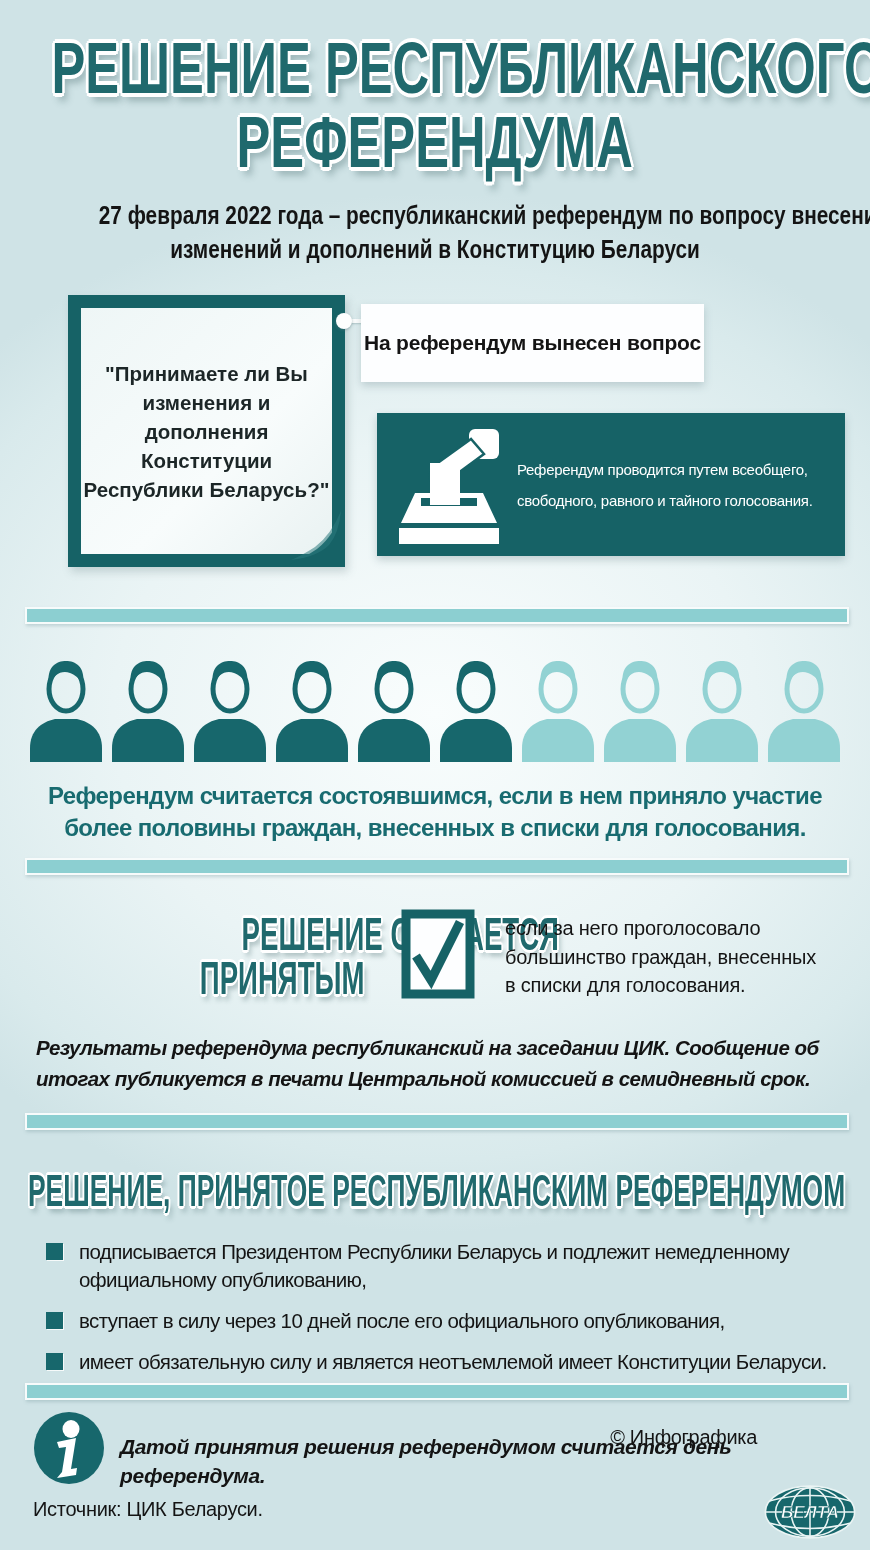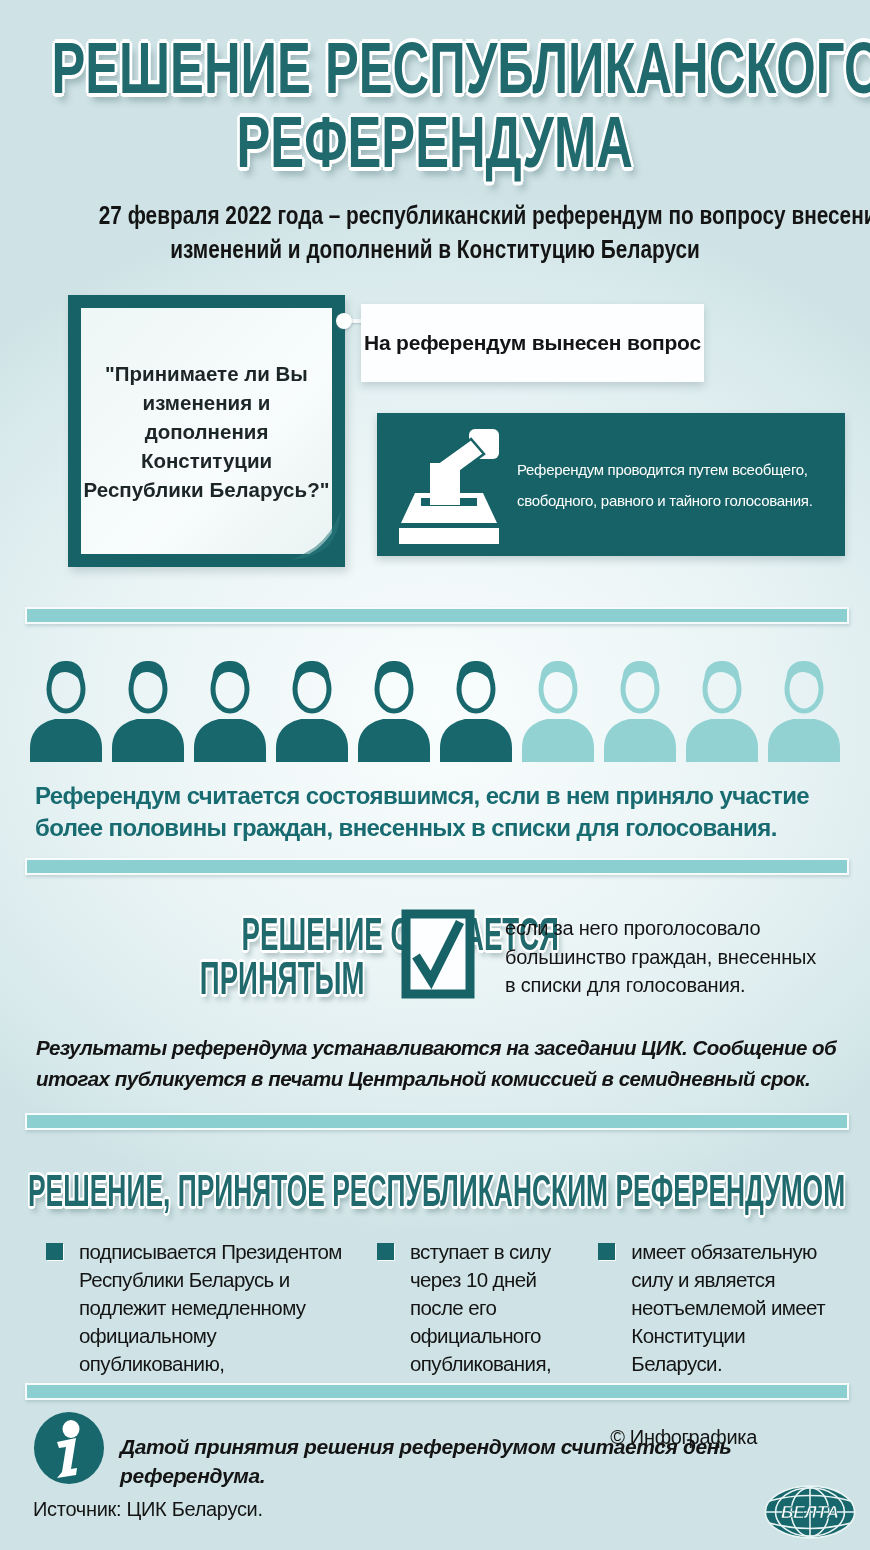--- a/index.html
+++ b/index.html
@@ -47,34 +47,34 @@
     position:absolute;left:140px;top:0;height:143px;width:318px;display:flex;align-items:center;
     color:#fff;font-size:15px;line-height:31px;letter-spacing:-.3px;
   }
   
   .divider{position:absolute;left:25px;width:820px;height:13px;box-sizing:content-box;
     background:#8ccfd1;border:2px solid #f7fbfb;box-shadow:1px 2px 3px rgba(120,155,160,.35);}
   
   .people-row{position:absolute;left:27px;top:658px;width:816px;height:104px;display:flex;gap:4px;justify-content:center;}
   .people-row svg{display:block;}
   .turnout-text{
-    position:absolute;left:35px;top:780px;width:800px;
+    position:absolute;left:35px;top:780px;width:800px;text-align:center;
     color:#186b70;font-weight:bold;font-size:24px;line-height:32px;letter-spacing:-.6px;
   }
   
   .decision-h{position:absolute;left:30px;top:912px;width:335px;text-align:right;font-size:46px;line-height:44px;white-space:nowrap;}
   .decision-h .dline{display:inline-block;transform:scaleX(.6);transform-origin:right center;}
   .checkbox{position:absolute;left:400px;top:908px;}
   .condition{position:absolute;left:505px;top:914px;width:318px;font-size:20px;line-height:28.5px;letter-spacing:-.2px;}
   .results-note{position:absolute;left:36px;top:1032px;width:816px;font-weight:bold;font-style:italic;
     font-size:20.5px;line-height:31px;letter-spacing:-.5px;}
   
   .adopted-h{position:absolute;left:28px;top:1166px;width:820px;font-size:44px;line-height:50px;white-space:nowrap;text-align:right;}
   .adopted-h>span{display:inline-block;transform:scaleX(.6);transform-origin:left center;}
-  .bullets{position:absolute;left:46px;top:1238px;width:792px;display:flex;flex-direction:row;gap:13px;}
+  .bullets{position:absolute;left:46px;top:1238px;width:792px;display:flex;flex-direction:column;gap:13px;}
   .bullet-row{display:flex;align-items:flex-start;}
   .bullet-sq{flex:0 0 17px;width:17px;height:17px;margin-top:5px;background:#17676c;box-shadow:1px 1px 0 rgba(255,255,255,.8);}
   .bullet-text{margin-left:16px;font-size:20.5px;line-height:28px;letter-spacing:-.6px;}
   
   .info-icon{position:absolute;left:33px;top:1411px;}
   .info-text{position:absolute;left:120px;top:1432px;width:730px;font-weight:bold;font-style:italic;
     font-size:21px;line-height:29px;letter-spacing:-.4px;}
   .footer-source{position:absolute;left:33px;top:1498px;font-size:20px;letter-spacing:-.3px;}
   .footer-copy{position:absolute;right:113px;top:1426px;font-size:20px;letter-spacing:-.3px;}
   .belta-logo{position:absolute;left:763px;top:1483px;}
@@ -184,21 +184,21 @@
   <div class="decision-h glow">
     <div><span class="dline">РЕШЕНИЕ СЧИТАЕТСЯ</span></div>
     <div><span class="dline">ПРИНЯТЫМ</span></div>
   </div>
   <svg class="checkbox" width="76" height="92" viewBox="0 0 76 92">
     <rect x="6" y="6" width="64" height="80" fill="#fdfeff" stroke="#166266" stroke-width="9"></rect>
     <path d="M16 48 L31 72 L60 14" fill="none" stroke="#166266" stroke-width="9"></path>
   </svg>
   <div class="condition">если за него проголосовало большинство граждан, внесенных в списки для голосования.</div>
 
-  <div class="results-note">Результаты референдума устанавливаются на заседании ЦИК. Сообщение об итогах публикуется в печати Центральной комиссией в семидневный срок.</div>
+  <div class="results-note">Результаты референдума республиканский на заседании ЦИК. Сообщение об итогах публикуется в печати Центральной комиссией в семидневный срок.</div>
 
   <div class="adopted-h glow"><span>РЕШЕНИЕ, ПРИНЯТОЕ РЕСПУБЛИКАНСКИМ РЕФЕРЕНДУМОМ</span></div>
 
   <div class="bullets">
     <div class="bullet-row">
       <div class="bullet-sq"></div>
       <div class="bullet-text">подписывается Президентом Республики Беларусь и подлежит немедленному официальному опубликованию,</div>
     </div>
     <div class="bullet-row">
       <div class="bullet-sq"></div>

